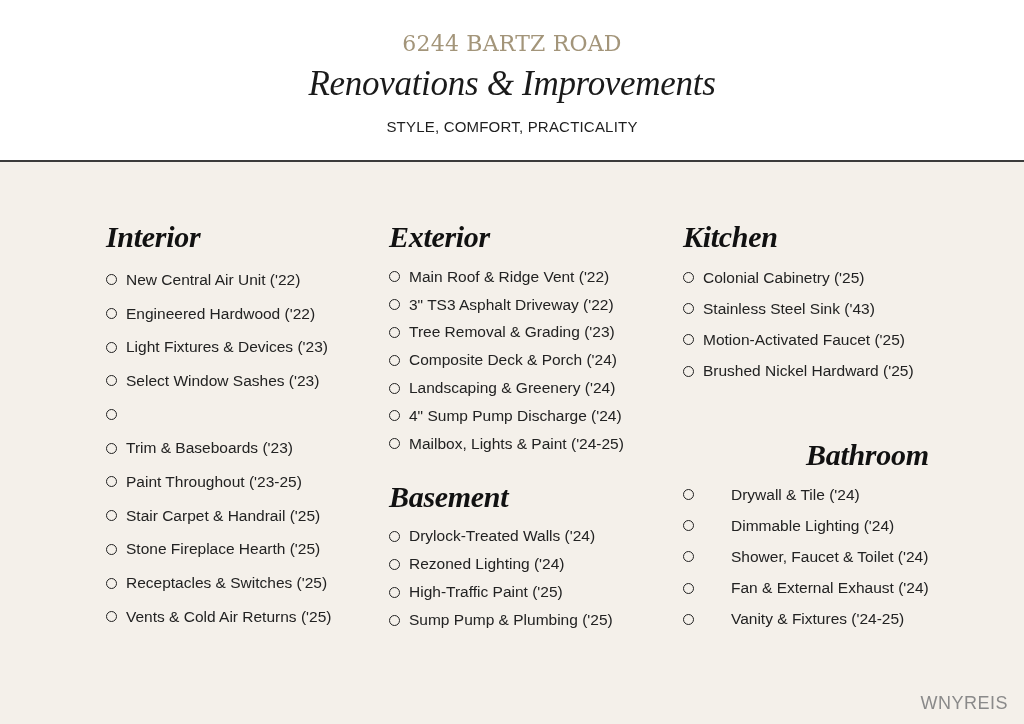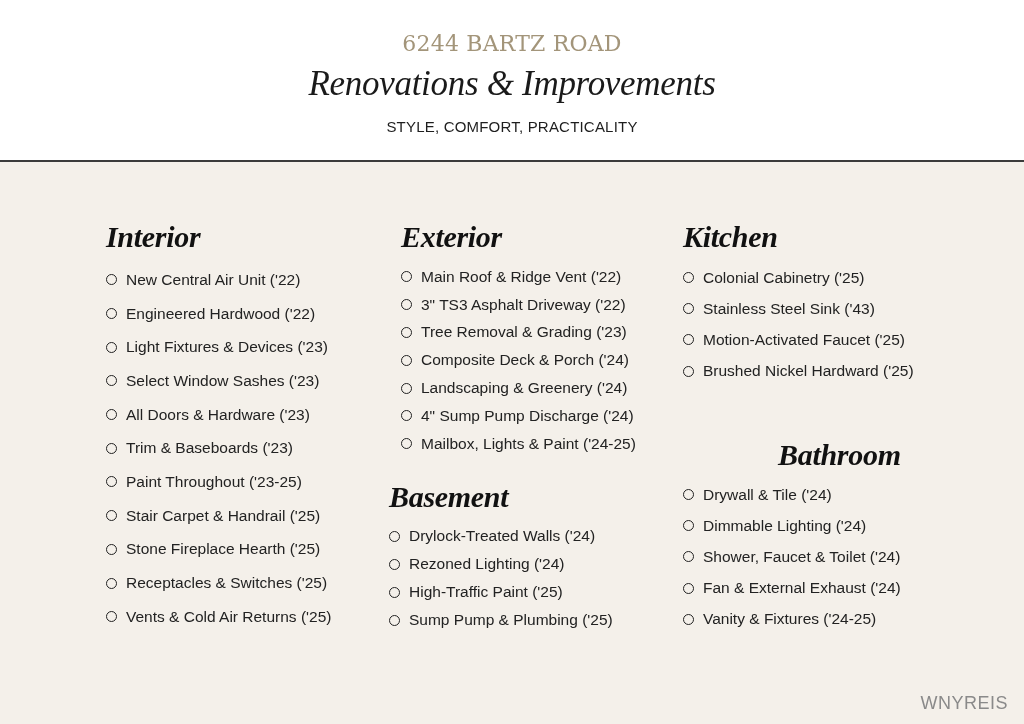--- a/index.html
+++ b/index.html
@@ -19,35 +19,35 @@
     .section h2 { font-family: "Liberation Serif", serif; font-style: italic; font-weight: bold; font-size: 30px; color: #111; letter-spacing: -0.3px; line-height: 34px; }
     .section ul { list-style: none; }
     .section li { display: flex; align-items: center; font-size: 15.5px; color: #222; white-space: nowrap; }
     .bullet { display: inline-block; width: 11px; height: 11px; border: 1.4px solid #222; border-radius: 50%; margin-right: 9px; flex: 0 0 auto; }
 
     
     #sec-interior { left: 106px; top: 220px; }
     #sec-interior h2 { margin-bottom: 9px; }
     #sec-interior li { height: 33.7px; }
 
-    #sec-exterior { left: 401px; top: 220px; }
+    #sec-exterior { left: 389px; top: 220px; }
     #sec-exterior h2 { margin-bottom: 9px; }
     #sec-exterior li { height: 27.8px; }
 
     #sec-basement { left: 389px; top: 480px; }
     #sec-basement h2 { margin-bottom: 8px; }
     #sec-basement li { height: 28px; }
 
     #sec-kitchen { left: 683px; top: 220px; }
     #sec-kitchen h2 { margin-bottom: 8px; }
     #sec-kitchen li { height: 31.2px; }
 
     #sec-bathroom { left: 683px; top: 438px; }
     #sec-bathroom h2 { margin-bottom: 7px; text-align: right; }
-    #sec-bathroom li { height: 31.2px; }
+    #sec-bathroom li { height: 31.2px; gap: 28px; }
 
     .watermark { position: absolute; right: 16px; top: 693px; font-family: "Liberation Sans", sans-serif; font-size: 18px; color: #8a8a8a; letter-spacing: 0.5px; }
   </style>
 </head>
 <body>
 
 <div class="header">
   <div class="address">6244 BARTZ ROAD</div>
   <div class="title">Renovations &amp; Improvements</div>
   <div class="tagline">STYLE, COMFORT, PRACTICALITY</div>
@@ -71,21 +71,20 @@
       <li>
         <span class="bullet"></span>
         <span>Light Fixtures &amp; Devices ('23)</span>
       </li>
       <li>
         <span class="bullet"></span>
         <span>Select Window Sashes ('23)</span>
       </li>
       <li>
         <span class="bullet"></span>
-        <span>All Doors &amp; Hardware ('23)</span>
       </li>
       <li>
         <span class="bullet"></span>
         <span>Trim &amp; Baseboards ('23)</span>
       </li>
       <li>
         <span class="bullet"></span>
         <span>Paint Throughout ('23-25)</span>
       </li>
       <li>

